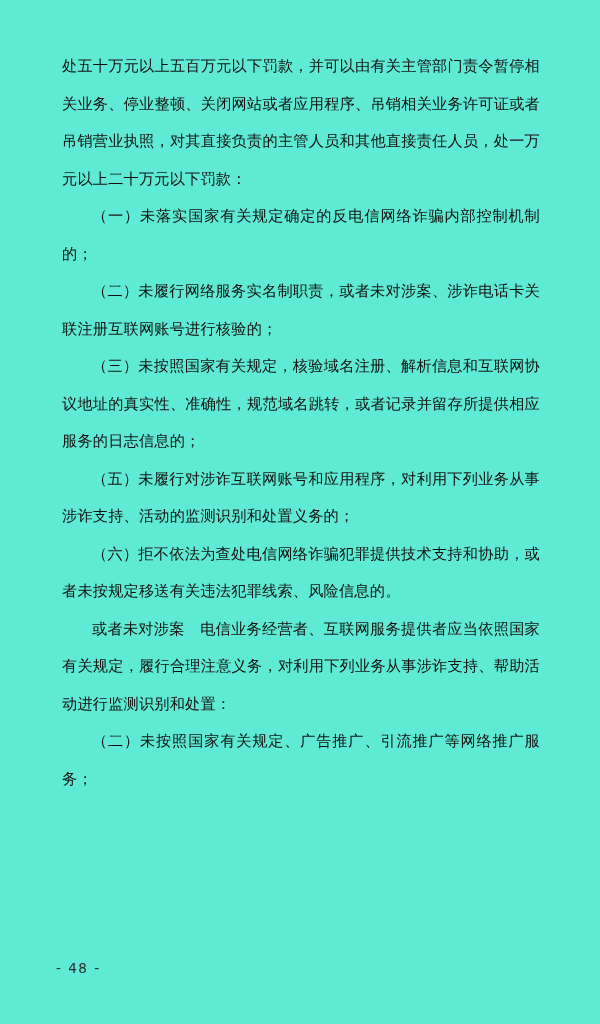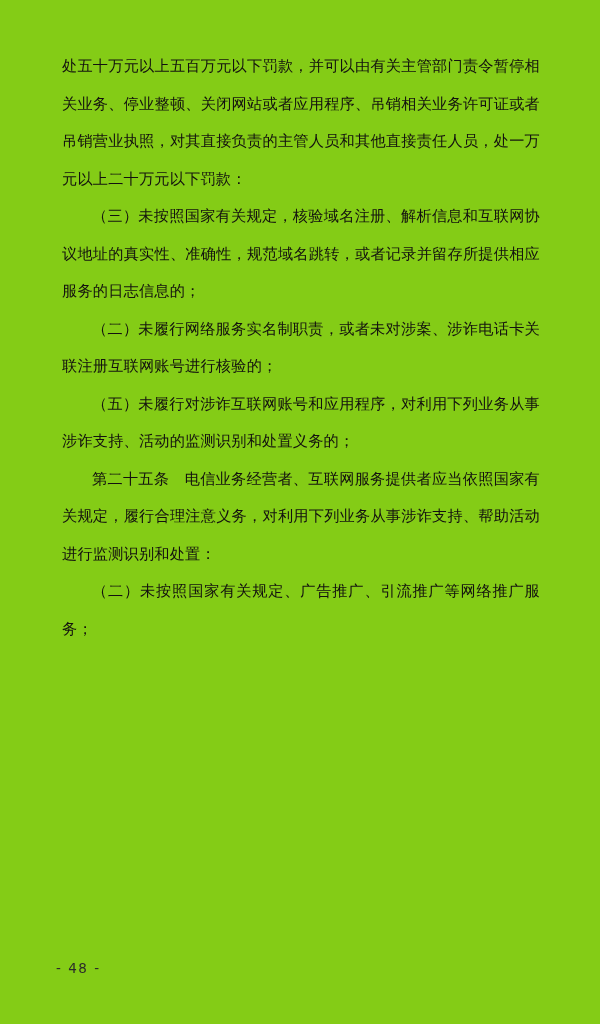--- a/index.html
+++ b/index.html
@@ -11,21 +11,21 @@
     height: 1024px;
     background: #ffffff;
     font-family: "DejaVu Sans", "Liberation Sans", sans-serif;
     color: #111111;
     overflow: hidden;
   }
   .page {
     position: relative;
     width: 600px;
     height: 1024px;
-    background: #84cc16;
+    background: #5eead4;
     box-sizing: border-box;
   }
   .content {
     position: absolute;
     left: 62px;
     top: 48px;
     width: 478px;
   }
   .para {
     font-size: 15.2px;
@@ -56,24 +56,26 @@
     font-family: "DejaVu Sans", "Liberation Sans", sans-serif;
   }
 </style>
 </head>
 <body>
 
 <div class="page">
 
   <div class="content">
     <p class="para">处五十万元以上五百万元以下罚款，并可以由有关主管部门责令暂停相关业务、停业整顿、关闭网站或者应用程序、吊销相关业务许可证或者吊销营业执照，对其直接负责的主管人员和其他直接责任人员，处一万元以上二十万元以下罚款：</p>
+    <p class="para indent">（一）未落实国家有关规定确定的反电信网络诈骗内部控制机制的；</p>
+    <p class="para indent">（二）未履行网络服务实名制职责，或者未对涉案、涉诈电话卡关联注册互联网账号进行核验的；</p>
     <p class="para indent">（三）未按照国家有关规定，核验域名注册、解析信息和互联网协议地址的真实性、准确性，规范域名跳转，或者记录并留存所提供相应服务的日志信息的；</p>
-    <p class="para indent">（二）未履行网络服务实名制职责，或者未对涉案、涉诈电话卡关联注册互联网账号进行核验的；</p>
     <p class="para indent">（五）未履行对涉诈互联网账号和应用程序，对利用下列业务从事涉诈支持、活动的监测识别和处置义务的；</p>
-    <p class="para indent">第二十五条　电信业务经营者、互联网服务提供者应当依照国家有关规定，履行合理注意义务，对利用下列业务从事涉诈支持、帮助活动进行监测识别和处置：</p>
+    <p class="para indent">（六）拒不依法为查处电信网络诈骗犯罪提供技术支持和协助，或者未按规定移送有关违法犯罪线索、风险信息的。</p>
+    <p class="para indent">或者未对涉案　电信业务经营者、互联网服务提供者应当依照国家有关规定，履行合理注意义务，对利用下列业务从事涉诈支持、帮助活动进行监测识别和处置：</p>
     <p class="para indent">（二）未按照国家有关规定、广告推广、引流推广等网络推广服务；</p>
   </div>
 
   <div class="footer">
     <span class="page-number">- 48 -</span>
   </div>
 
 </div>
 
 </body></html>

